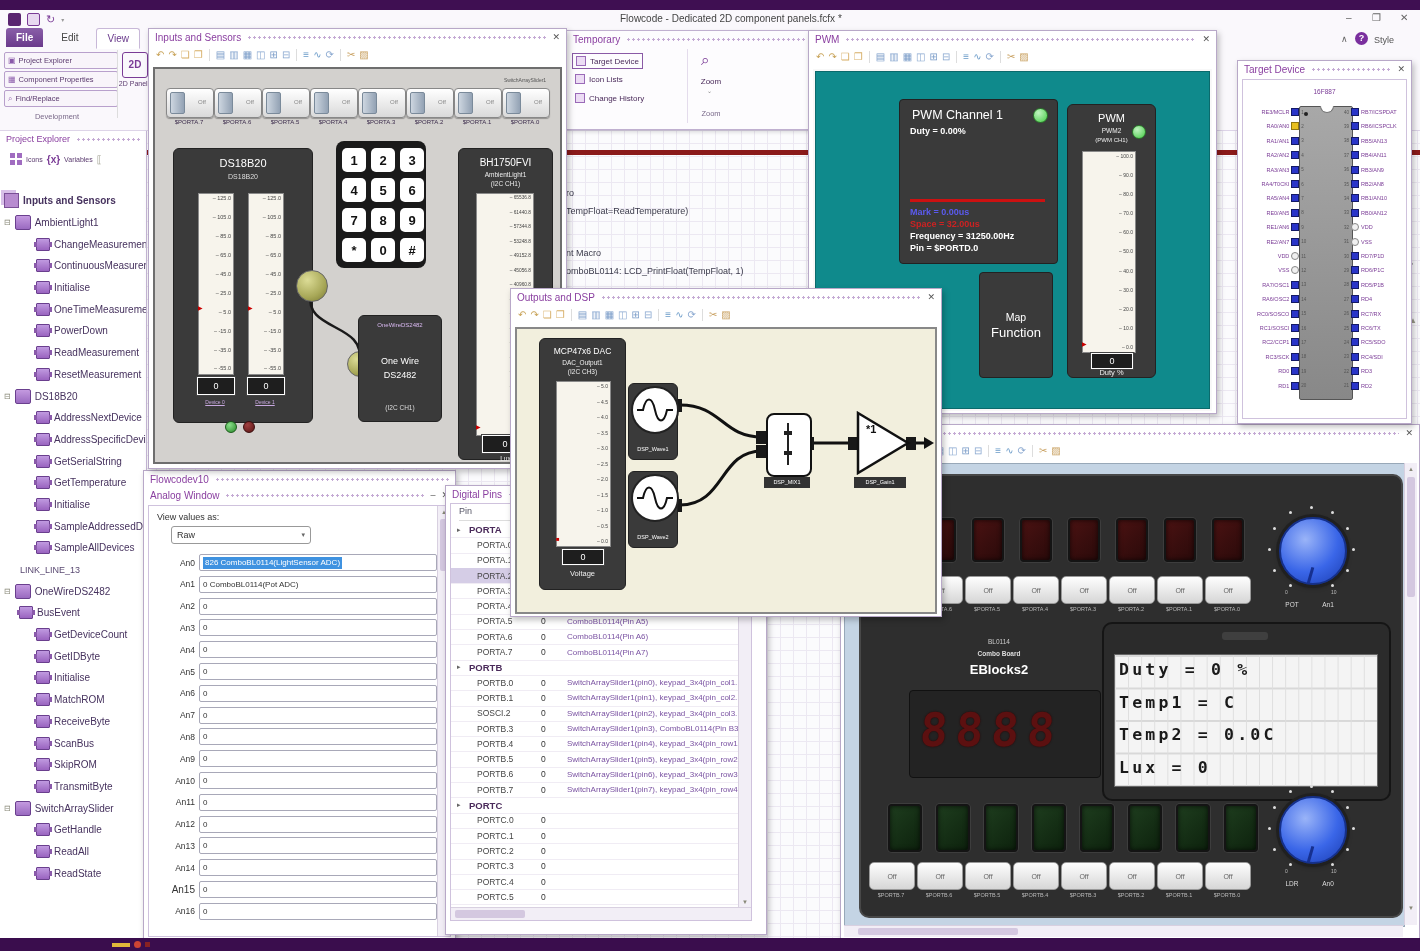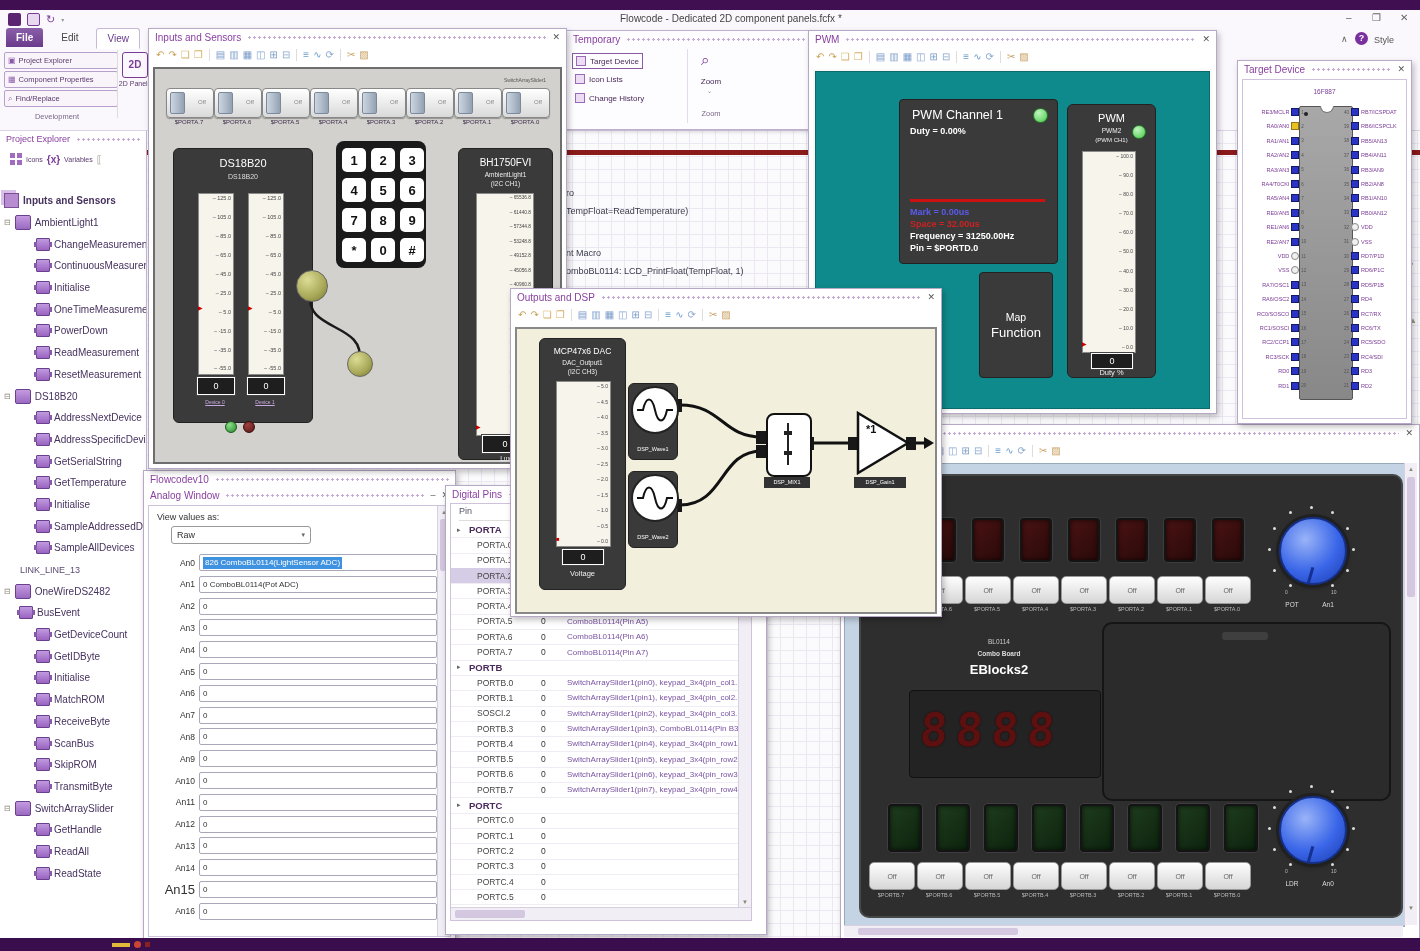--- a/index.html
+++ b/index.html
@@ -368,20 +368,26 @@
         <div style="position:absolute;left:78px;top:162px;width:120px;text-align:center;font-size:6.5px;color:#ccc;">BL0114</div>
         <div style="position:absolute;left:78px;top:174px;width:120px;text-align:center;font-size:6.5px;font-weight:bold;color:#ddd;">Combo Board</div>
         <div style="position:absolute;left:78px;top:186px;width:120px;text-align:center;font-size:13px;font-weight:bold;color:#fff;">EBlocks2</div>
 
         <div style="position:absolute;left:48px;top:214px;width:190px;height:86px;background:#232323;border:1px solid #111;border-radius:4px;">
           <div class="sseg" style="left:10px;top:12px;font-size:46px;letter-spacing:8px;">8888</div>
         </div>
 
         <div style="position:absolute;left:241px;top:146px;width:285px;height:175px;background:#2b2b2b;border:2px solid #151515;border-radius:10px;">
           <div style="position:absolute;left:118px;top:8px;width:46px;height:8px;background:#3f3f3f;border-radius:3px;"></div>
+          <div class="lcdscreen" id="lcd" style="left:10px;top:30px;width:262px;height:131px;">
+              <div class="lcdline" style="top: 5px;">Duty = 0 %</div>
+              <div class="lcdline" style="top: 37.5px;">Temp1 = C</div>
+              <div class="lcdline" style="top: 70px;">Temp2 = 0.0C</div>
+              <div class="lcdline" style="top: 102.5px;">Lux = 0</div>
+            </div>
         </div>
       <div class="bled red" style="left: 15px; top: 42px; width: 28px; height: 40px;"></div>
           <div class="bled red" style="left: 63px; top: 42px; width: 28px; height: 40px;"></div>
           <div class="bled red" style="left: 111px; top: 42px; width: 28px; height: 40px;"></div>
           <div class="bled red" style="left: 159px; top: 42px; width: 28px; height: 40px;"></div>
           <div class="bled red" style="left: 207px; top: 42px; width: 28px; height: 40px;"></div>
           <div class="bled red" style="left: 255px; top: 42px; width: 28px; height: 40px;"></div>
           <div class="bled red" style="left: 303px; top: 42px; width: 28px; height: 40px;"></div>
           <div class="bled red" style="left: 351px; top: 42px; width: 28px; height: 40px;"></div>
           <div class="bled green" style="left: 27px; top: 328px; width: 30px; height: 44px;"></div>
@@ -542,21 +548,21 @@
           </div>
           <div class="arow" style="left: 0px; top: 331.4px; width: 290px;">
             <div style="width: 46px; text-align: right; padding-right: 4px; font-size: 8.5px; color: rgb(51, 51, 51);">An13</div>
             <div class="abox" style="width: 233px;">0</div>
           </div>
           <div class="arow" style="left: 0px; top: 353.2px; width: 290px;">
             <div style="width: 46px; text-align: right; padding-right: 4px; font-size: 8.5px; color: rgb(51, 51, 51);">An14</div>
             <div class="abox" style="width: 233px;">0</div>
           </div>
           <div class="arow" style="left: 0px; top: 375px; width: 290px;">
-            <div style="width: 46px; text-align: right; padding-right: 4px; font-size: 13px; color: rgb(51, 51, 51);">An15</div>
+            <div style="width: 46px; text-align: right; padding-right: 4px; font-size: 10px; color: rgb(51, 51, 51);">An15</div>
             <div class="abox" style="width: 233px;">0</div>
           </div>
           <div class="arow" style="left: 0px; top: 396.8px; width: 290px;">
             <div style="width: 46px; text-align: right; padding-right: 4px; font-size: 8.5px; color: rgb(51, 51, 51);">An16</div>
             <div class="abox" style="width: 233px;">0</div>
           </div>
         </div>
       <div class="scrollv" style="right:0;top:0;width:12px;height:430px;">
         <div class="sarr" style="left:3px;top:3px;">▲</div>
         <div class="thumb" style="left:2px;top:13px;width:8px;height:52px;"></div>
@@ -828,20 +834,26 @@
           <div class="key" style="left: 35px; top: 97px;">0</div>
           <div class="key" style="left: 64px; top: 97px;">#</div>
         </div>
 
       <svg style="position:absolute;left:0;top:0;width:405px;height:393px;pointer-events:none;">
         <path d="M 156,225 C 148,262 212,254 204,292" stroke="#1a1a1a" stroke-width="2.5" fill="none"></path>
       </svg>
       <div style="position:absolute;left:141px;top:201px;width:30px;height:30px;border-radius:50%;background:radial-gradient(circle at 35% 30%,#dcdc96,#a8a858 60%,#787830);border:1px solid #666;"></div>
       <div style="position:absolute;left:192px;top:282px;width:24px;height:24px;border-radius:50%;background:radial-gradient(circle at 35% 30%,#dcdc96,#a8a858 60%,#787830);border:1px solid #666;"></div>
 
+      <div class="dpanel" style="left:203px;top:246px;width:82px;height:105px;">
+        <div class="ctitle" style="top:6px;font-size:6px;color:#d8b8f0;">OneWireDS2482</div>
+        <div class="ctitle" style="top:40px;font-size:9px;">One Wire</div>
+        <div class="ctitle" style="top:54px;font-size:9px;">DS2482</div>
+        <div class="ctitle" style="top:88px;font-size:6.5px;color:#ddd;">(I2C CH1)</div>
+      </div>
 
       <div class="dpanel" style="left:303px;top:79px;width:93px;height:310px;">
         <div class="ctitle" style="top:8px;font-size:10px;">BH1750FVI</div>
         <div class="ctitle" style="top:22px;font-size:6.5px;color:#eee;">AmbientLight1</div>
         <div class="ctitle" style="top:31px;font-size:6.5px;color:#eee;">(I2C CH1)</div>
         <div class="scale" id="bh-scale" style="left:17px;top:44px;width:56px;height:237px;">
             <div class="tick" style="font-size: 4.8px;">‒ 65536.8</div>
             <div class="tick" style="font-size: 4.8px;">‒ 61440.8</div>
             <div class="tick" style="font-size: 4.8px;">‒ 57344.8</div>
             <div class="tick" style="font-size: 4.8px;">‒ 53248.8</div>

